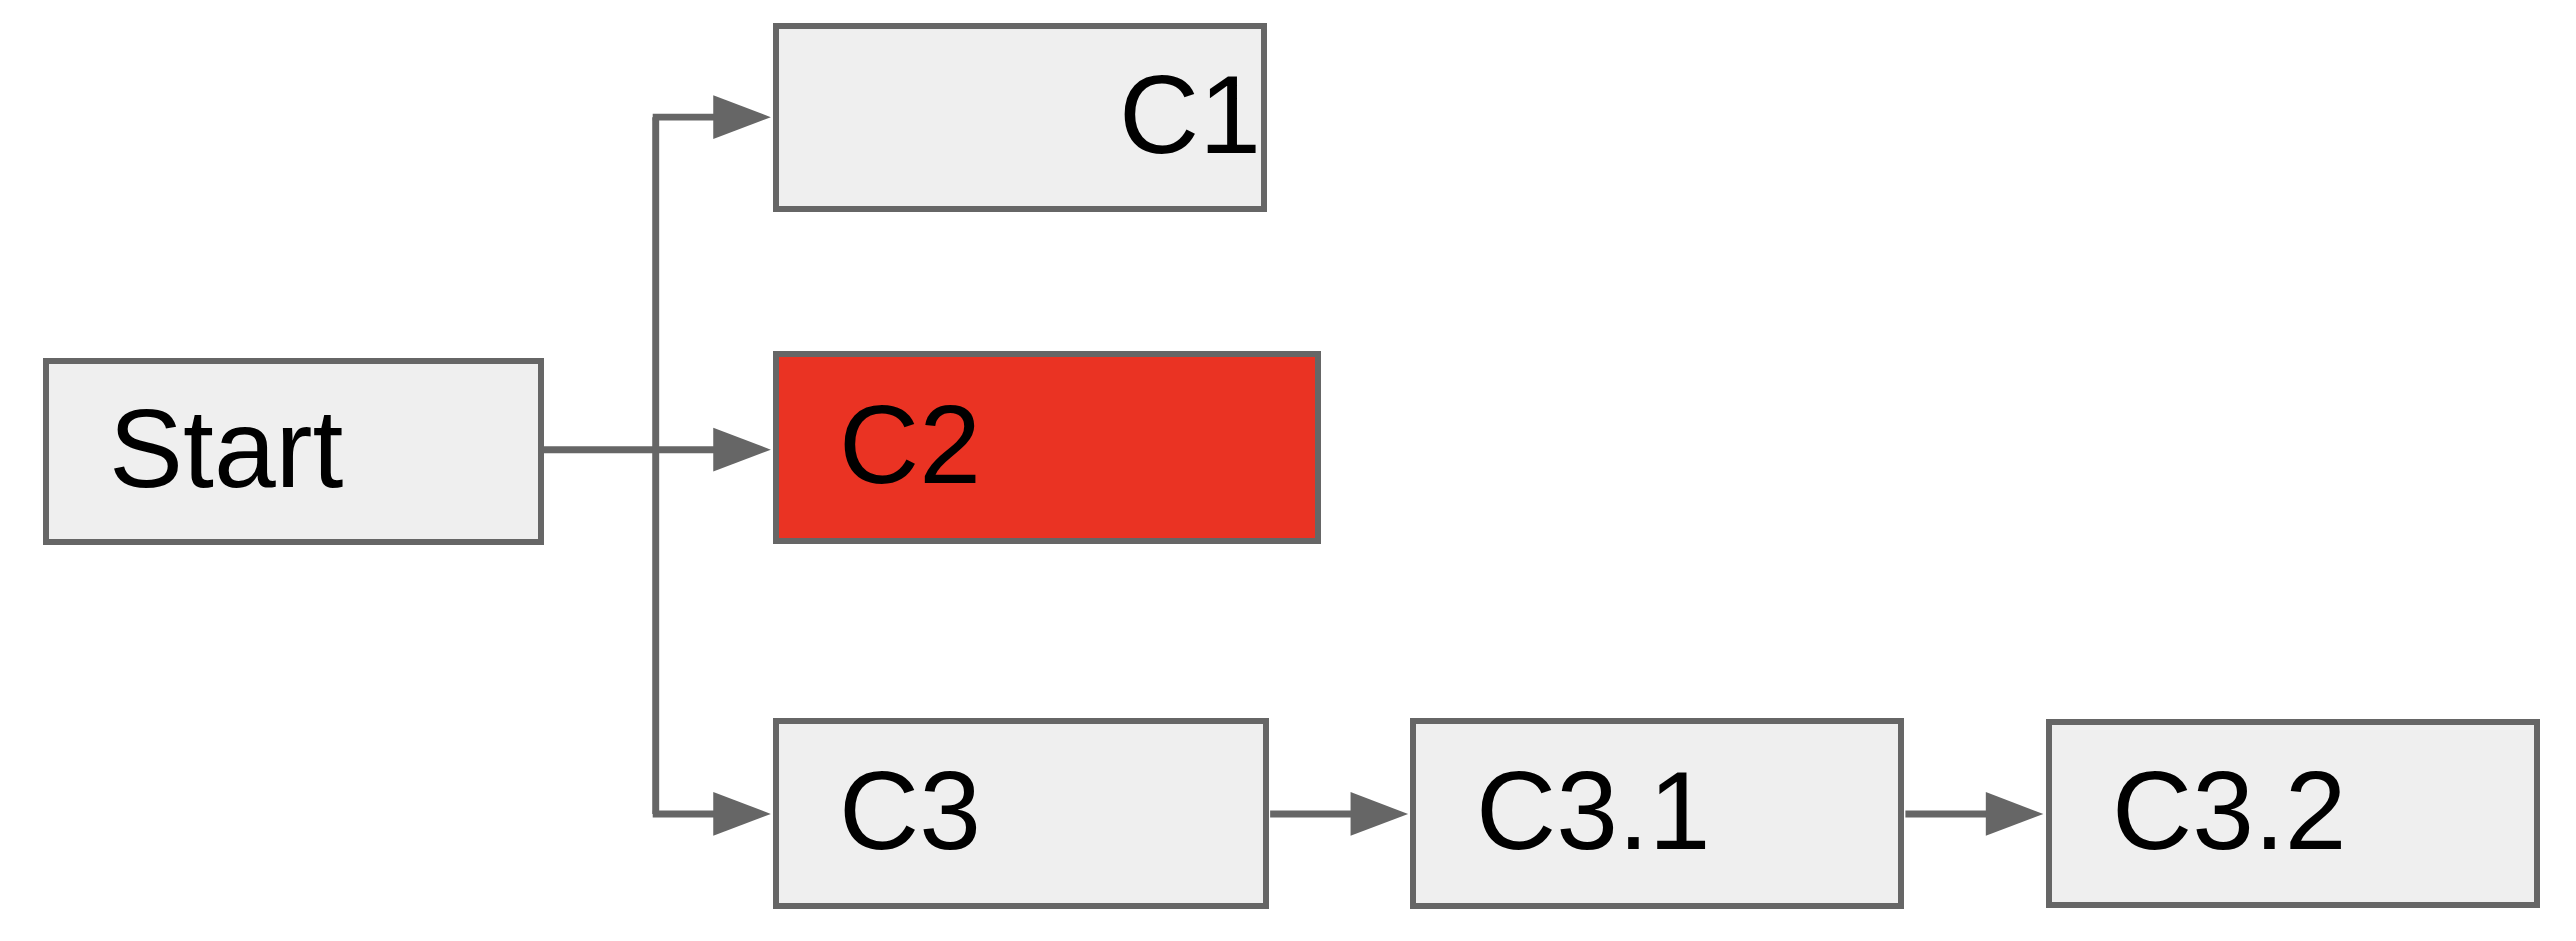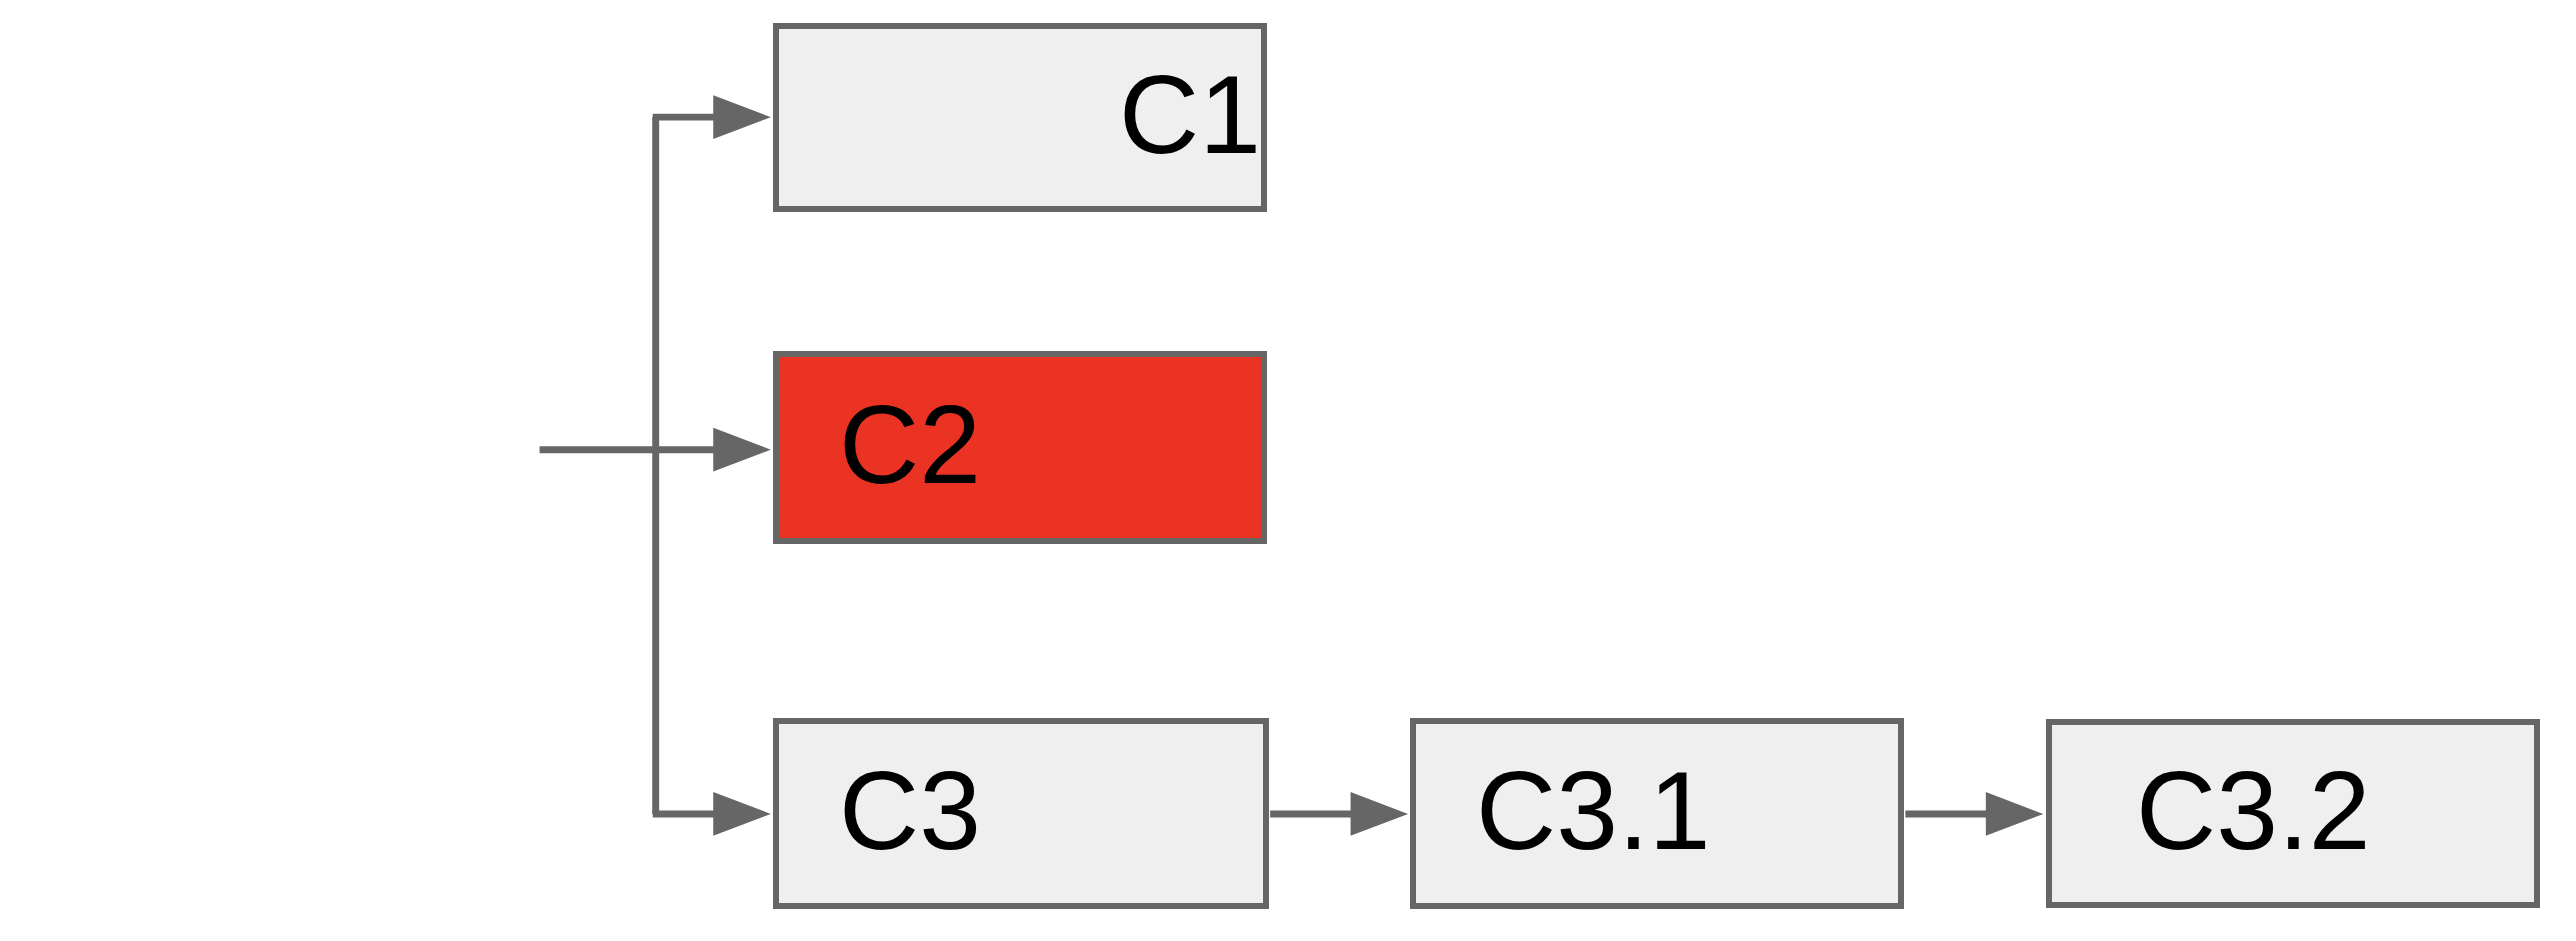--- a/index.html
+++ b/index.html
@@ -46,24 +46,24 @@
   }
   .node-label{
     padding-left:60px;
     white-space:nowrap;
     line-height:1;
     transform:translateY(-2px);
   }
   
   .n-start {left:43px;  top:358px; width:501px; height:187px;}
   .n-c1    {left:773px; top:23px;  width:494px; height:189px;justify-content:flex-end;}
-  .n-c2    {left:773px; top:351px; width:494px; height:193px;}
+  .n-c2    {left:773px; top:351px; width:548px; height:193px;}
   .n-c3    {left:773px; top:718px; width:496px; height:191px;}
   .n-c3_1  {left:1410px;top:718px; width:494px; height:191px;}
-  .n-c3_2  {left:2046px;top:719px; width:494px; height:189px;padding-left:24px;}
+  .n-c3_2  {left:2046px;top:719px; width:494px; height:189px;}
 </style>
 </head>
 <body>
 
 <div class="canvas">
 
   <svg class="edges-svg" viewBox="0 0 2594 948" aria-hidden="true">
 
     <path class="edge-line" d="M 543 453 L 722 453"></path>
     <polygon class="arrowhead" points="776,453 718,431 718,475"></polygon>
@@ -76,20 +76,23 @@
     <path class="edge-line" d="M 657 820 L 722 820"></path>
     <polygon class="arrowhead" points="776,820 718,798 718,842"></polygon>
 
     <path class="edge-line" d="M 1279 820 L 1364 820"></path>
     <polygon class="arrowhead" points="1418,820 1360,798 1360,842"></polygon>
 
     <path class="edge-line" d="M 1919 820 L 2004 820"></path>
     <polygon class="arrowhead" points="2058,820 2000,798 2000,842"></polygon>
   </svg>
 
+  <div class="node n-start" style="background: rgb(239, 239, 239);">
+    <span class="node-label">Start</span>
+  </div>
 
   <div class="node n-c1" style="background: rgb(239, 239, 239);">
     <span class="node-label">C1</span>
   </div>
 
   <div class="node n-c2" style="background: rgb(234, 51, 35);">
     <span class="node-label">C2</span>
   </div>
 
   <div class="node n-c3" style="background: rgb(239, 239, 239);">

